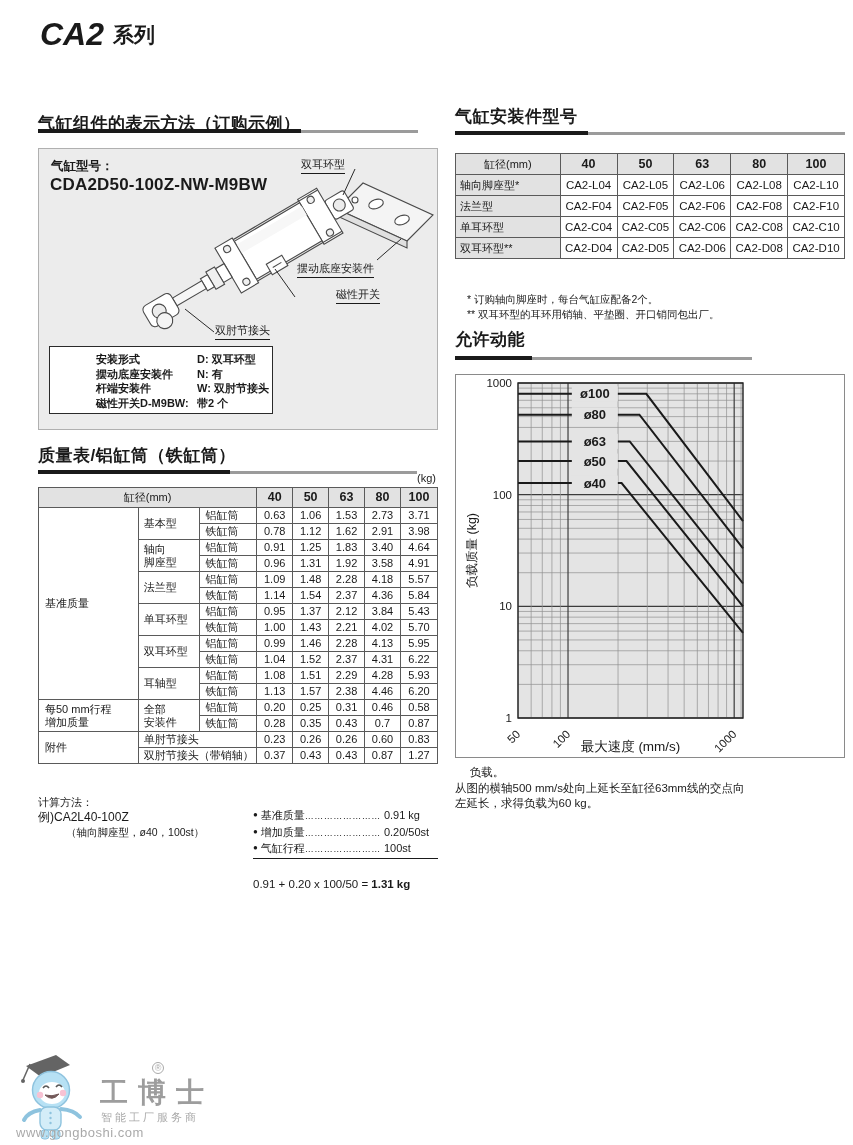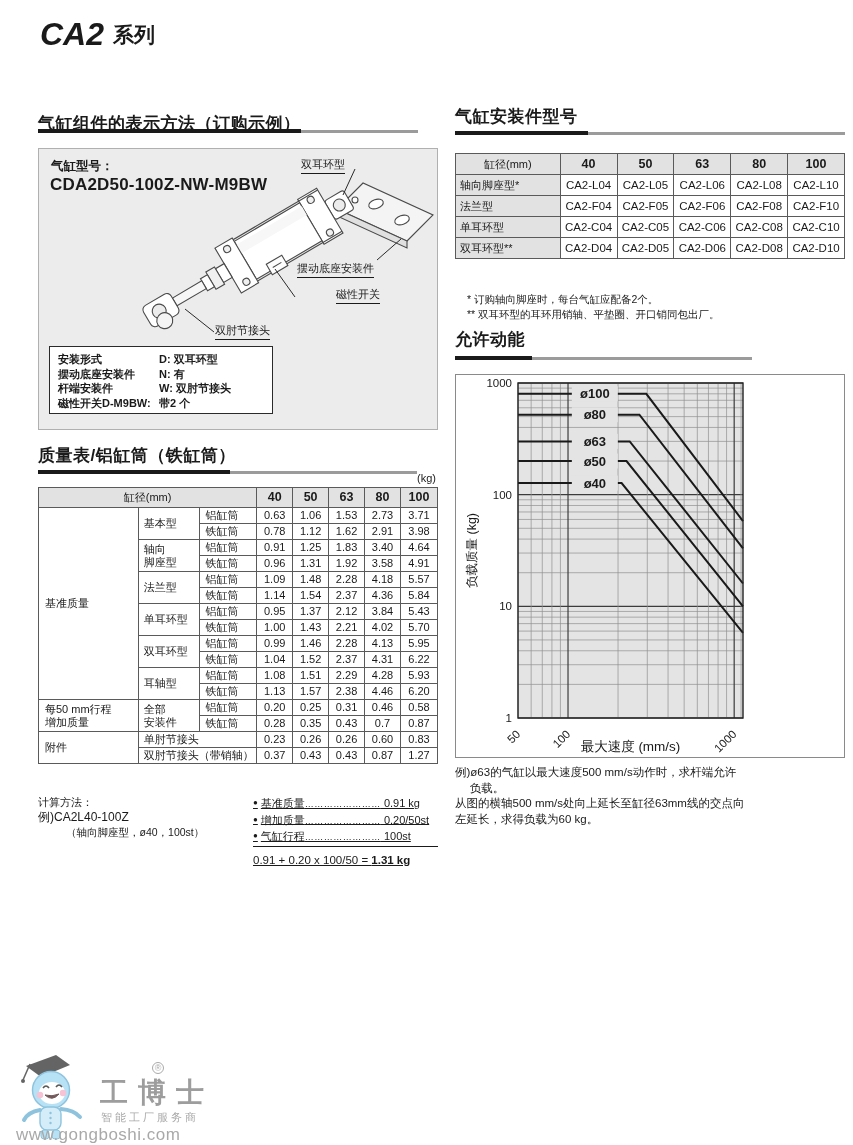--- a/index.html
+++ b/index.html
@@ -28,45 +28,45 @@
   .model-number { position:absolute; left:11px; top:26px; font-size:17px; font-weight:bold; letter-spacing:0.2px; }
   .cyl-svg { position:absolute; left:0; top:0; }
   .callout { position:absolute; font-size:11px; border-bottom:1px solid #1a1a1a; padding-bottom:1px; white-space:nowrap; }
   .co-clevis  { left:262px; top:8px; }
   .co-swivel  { left:258px; top:112px; }
   .co-switch  { left:255px; top:138px;margin-left:42px; }
   .co-knuckle { left:176px; top:174px;text-align:center; }
   .spec-box { position:absolute; left:10px; top:197px; width:224px; height:68px;
               background:#fff; border:1.5px solid #2a2a2a; padding:5px 0 0 8px;
               font-size:11px; font-weight:bold; line-height:14.5px; }
-  .spec-row .spec-label { display:inline-block; min-width:101px; }
+  .spec-row .spec-label { display:inline-block; min-width:101px;margin-left:38px; }
   .spec-note { position:absolute; left:243px; top:211px; width:152px;
                font-size:11px; line-height:15px; }
 
   
   .kg-unit { position:absolute; right:2px; top:369px; font-size:11px; }
   .mass-table { position:absolute; left:0; top:384px; width:400px; border-collapse:collapse;
                 font-size:11px; border:1.5px solid #1a1a1a; }
   .mass-table td { border:1px solid #5a5a5a; height:16px; padding:0 2px; text-align:center;
                    white-space:pre-line; line-height:1.1; }
   .mass-table td.hd { background:#e2e2e2; }
   .mass-table td.bore { background:#e2e2e2; font-weight:bold; font-size:12.5px; height:20px; }
   .mass-table td.grp  { text-align:left; padding-left:6px; }
   .mass-table td.typ  { text-align:left; padding-left:5px; }
   .mass-table td.tub  { text-align:left; padding-left:5px; }
 
   
   .calc { position:absolute; left:0; top:692px; width:400px; font-size:11px; }
   .calc-left { position:absolute; left:0; top:0; width:205px; line-height:15px; }
   .calc-example { font-weight:normal; font-size:12px; }
   .calc-sub { padding-left:28px; font-size:10.5px; }
-  .calc-right { position:absolute; left:215px; top:0; width:185px; line-height:15px;text-decoration:underline; }
+  .calc-right { position:absolute; left:215px; top:12px; width:185px; line-height:15px; }
   .calc-item .bullet { font-size:8px; vertical-align:1.5px; margin-right:3px; }
   .calc-item .dots { font-size:9px; letter-spacing:0.5px; color:#1a1a1a; }
-  .calc-result { border-top:1.2px solid #1a1a1a; margin-top:1px; padding-top:6px; font-size:11.5px; }
+  .calc-result { border-top:1.2px solid #1a1a1a; margin-top:1px; padding-top:18px; font-size:11.5px; }
   .calc-result b { font-size:11.5px; }
 
   
   .bracket-table { position:absolute; left:0; top:50px; width:390px; border-collapse:collapse;
                    font-size:11px; border:1.5px solid #1a1a1a; }
   .bracket-table td { border:1px solid #5a5a5a; height:21px; text-align:center; }
   .bracket-table td.hd { background:#e2e2e2; }
   .bracket-table td.bore { background:#e2e2e2; font-weight:bold; font-size:12.5px; }
   .bracket-table td.rowname { background:#e2e2e2; text-align:left; padding-left:4px; }
   .bracket-table td.val { font-size:11.5px; }
@@ -80,21 +80,21 @@
   
   .logo { position:absolute; left:12px; top:1048px; width:235px; height:95px; opacity:0.85; }
   .logo-mascot { position:absolute; left:2px; top:2px; }
   .logo-reg { position:absolute; left:140px; top:14px; font-size:9px; color:#9a9a9a;
               border:1px solid #9a9a9a; border-radius:50%; width:12px; height:12px;
               text-align:center; line-height:11px; }
   .logo-name { position:absolute; left:88px; top:26px; font-size:28px; font-weight:bold;
                color:#8c8c8c; letter-spacing:10px; white-space:nowrap;
                font-family:"Liberation Serif", serif; }
   .logo-tagline { position:absolute; left:89px; top:62px; font-size:11px; color:#9a9a9a; letter-spacing:3px; white-space:nowrap; }
-  .logo-url { position:absolute; left:4px; top:77px; font-size:17px; color:#9a9a9a; letter-spacing:0.5px; }
+  .logo-url { position:absolute; left:4px; top:77px; font-size:13px; color:#9a9a9a; letter-spacing:0.5px; }
 </style>
 </head>
 <body>
 
 <div class="page">
 
   <div class="page-title">
     <span class="series-name">CA2</span><span class="series-suffix">系列</span>
   </div>
 
@@ -498,21 +498,20 @@
           <text x="56" y="123.66666666666666" text-anchor="end" font-size="11.5" font-family="&quot;Liberation Sans&quot;, sans-serif" fill="#1a1a1a">100</text>
           <text x="56" y="12" text-anchor="end" font-size="11.5" font-family="&quot;Liberation Sans&quot;, sans-serif" fill="#1a1a1a">1000</text>
           <text transform="translate(65,360) rotate(-45)" text-anchor="end" font-size="11.5" font-family="&quot;Liberation Sans&quot;, sans-serif" fill="#1a1a1a">50</text>
           <text transform="translate(115.01944236241692,360) rotate(-45)" text-anchor="end" font-size="11.5" font-family="&quot;Liberation Sans&quot;, sans-serif" fill="#1a1a1a">100</text>
           <text transform="translate(281.18043323672873,360) rotate(-45)" text-anchor="end" font-size="11.5" font-family="&quot;Liberation Sans&quot;, sans-serif" fill="#1a1a1a">1000</text>
           <text transform="translate(20,175.5) rotate(-90)" text-anchor="middle" font-size="12.5" font-family="&quot;Liberation Sans&quot;, sans-serif" fill="#1a1a1a">负载质量 (kg)</text>
           <text x="174.5" y="376" text-anchor="middle" font-size="13.5" font-family="&quot;Liberation Sans&quot;, sans-serif" fill="#1a1a1a">最大速度 (mm/s)</text>
         </svg>
     </div>
     <div class="chart-notes">
-        <div>例)ø63的气缸以最大速度500 mm/s动作时，求杆端允许</div>
         <div>　 负载。</div>
         <div>从图的横轴500 mm/s处向上延长至缸径63mm线的交点向</div>
         <div>左延长，求得负载为60 kg。</div>
       </div>
   </div>
 
   <div class="logo">
     <svg class="logo-mascot" width="80" height="92" viewBox="0 0 80 92">
       <polygon points="12,16 42,5 56,15 27,27" fill="#4a4a4a"></polygon>
       <line x1="16" y1="14" x2="9" y2="30" stroke="#4a4a4a" stroke-width="1.5"></line>

